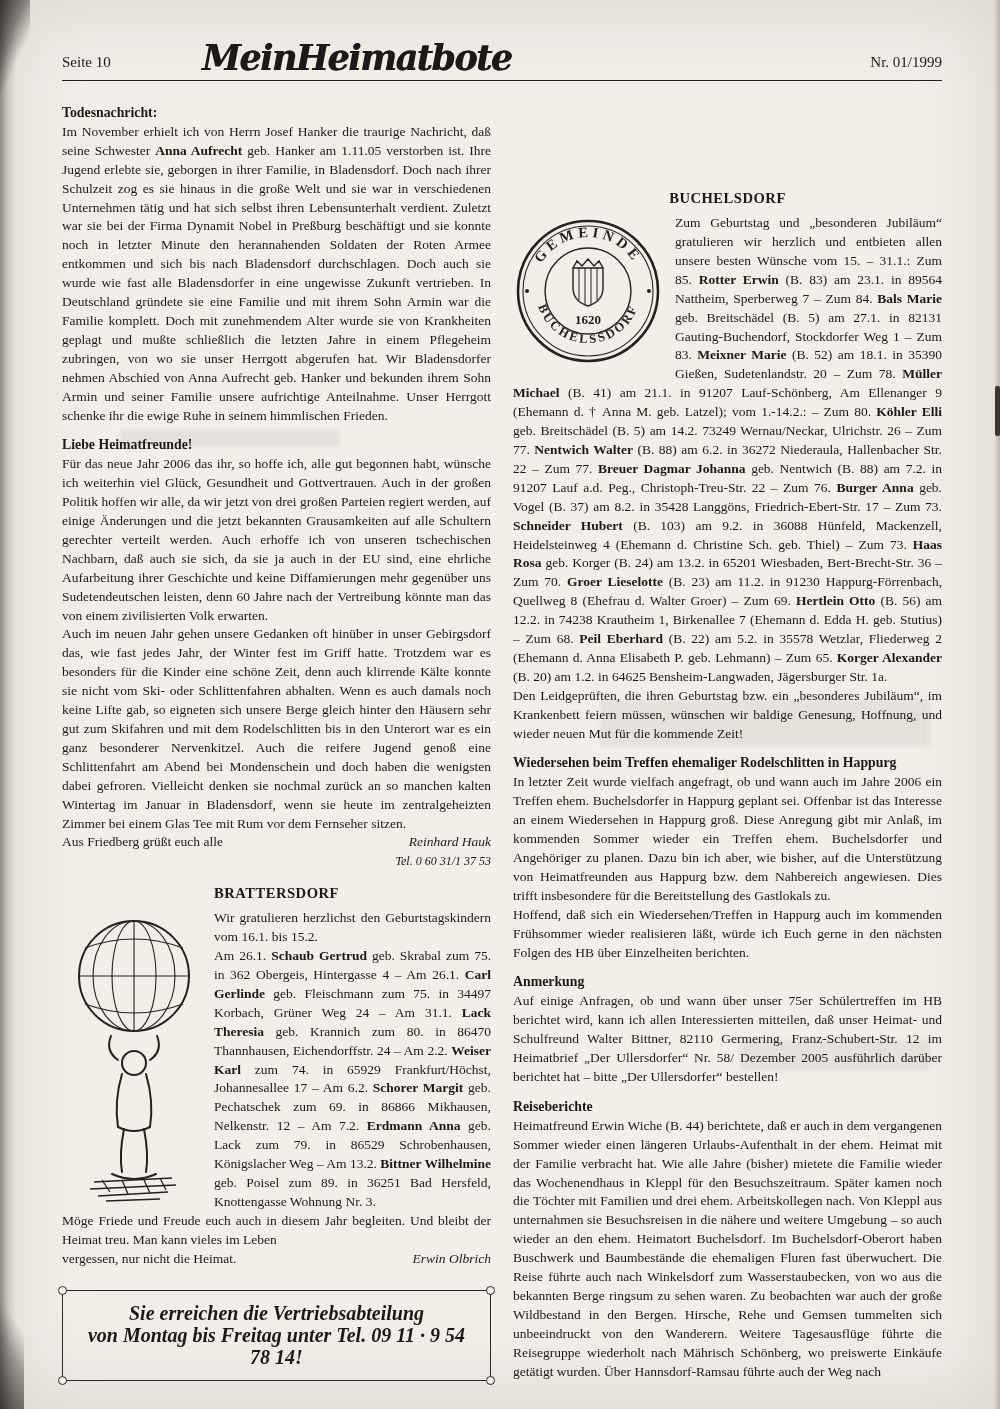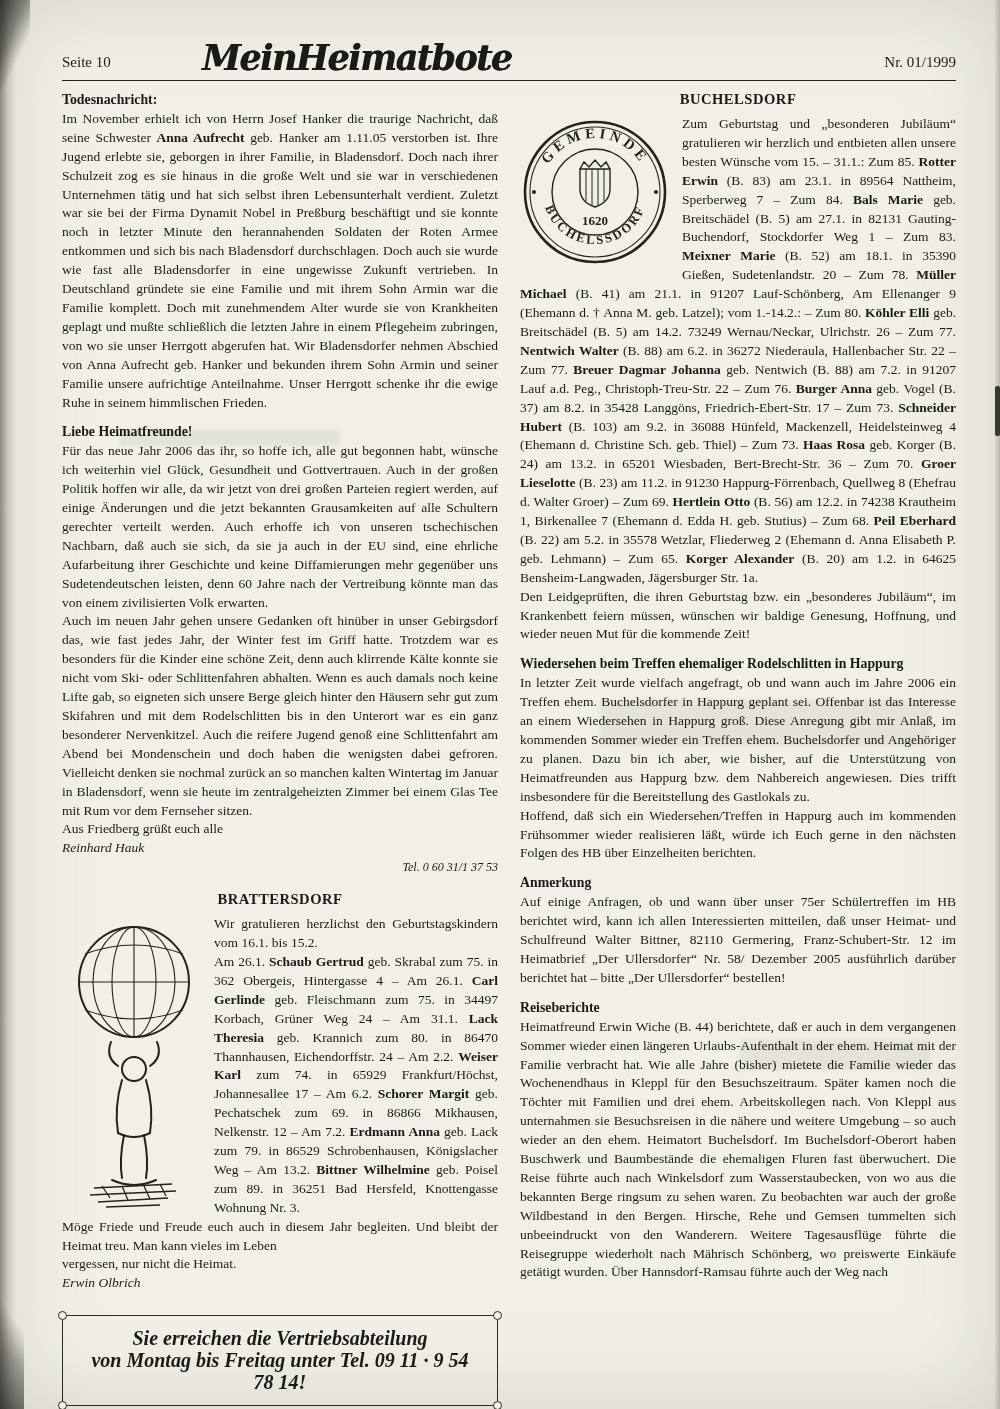--- a/index.html
+++ b/index.html
@@ -4,42 +4,42 @@
 <style>
   :root{ --paper:#f1efe8; --ink:#1c1a17; }
   *{margin:0;padding:0;box-sizing:border-box;}
   html,body{width:1000px;height:1409px;}
   body{
     position:relative;overflow:hidden;background:var(--paper);
     font-family:"Liberation Serif","DejaVu Serif",serif;color:var(--ink);
   }
   .page{position:absolute;inset:0;background:var(--paper);
     box-shadow:inset 0 0 90px rgba(112,106,94,.22);}
-  .content{position:absolute;left:62px;right:44px;top:40px;}
+  .content{position:absolute;left:62px;right:58px;top:40px;}
 
   
   .header{display:flex;align-items:flex-end;}
   .hdr-side{width:140px;font-size:15px;padding-bottom:4px;}
   .hdr-side.right{text-align:right;}
   .masthead{flex:1;text-align:left;font-family:"DejaVu Serif",serif;
     font-weight:700;font-style:italic;font-size:35px;line-height:1;
     letter-spacing:-1.5px;text-shadow:.6px 0 var(--ink);}
   .header-rule{border-bottom:1.6px solid #26241f;margin-top:5px;}
 
   
-  .columns{display:flex;gap:22px;margin-top:10px;}
+  .columns{display:flex;gap:22px;margin-top:23px;align-items:flex-end;}
   .col{flex:1;min-width:0;}
   .sec{margin-top:11px;overflow:hidden;}
   .col > .sec:first-child{margin-top:0;}
   .body{font-size:13.5px;line-height:18.9px;text-align:justify;}
   h3.sh{font-size:13.8px;line-height:18.9px;font-weight:bold;}
   h3.ch{text-align:center;font-size:14.6px;letter-spacing:.5px;
     font-weight:bold;margin:3px 0 7px;}
   .sig-row{display:flex;justify-content:space-between;
-    font-size:13.5px;line-height:18.9px;flex-direction:column;}
+    font-size:13.5px;line-height:18.9px;}
   .sig-name,.sig-tel{font-style:italic;}
   .sig-tel{text-align:right;font-size:12px;line-height:18.9px;}
 
   
   .seal{float:left;width:150px;height:150px;margin:2px 12px 4px 0;}
   .globe{float:left;width:140px;height:294px;margin:3px 12px 2px 0;}
 
   
   .notice{position:relative;margin-top:22px;border:1.4px solid #2b2a26;
     padding:11px 17px 12px;text-align:center;font-weight:bold;font-style:italic;

